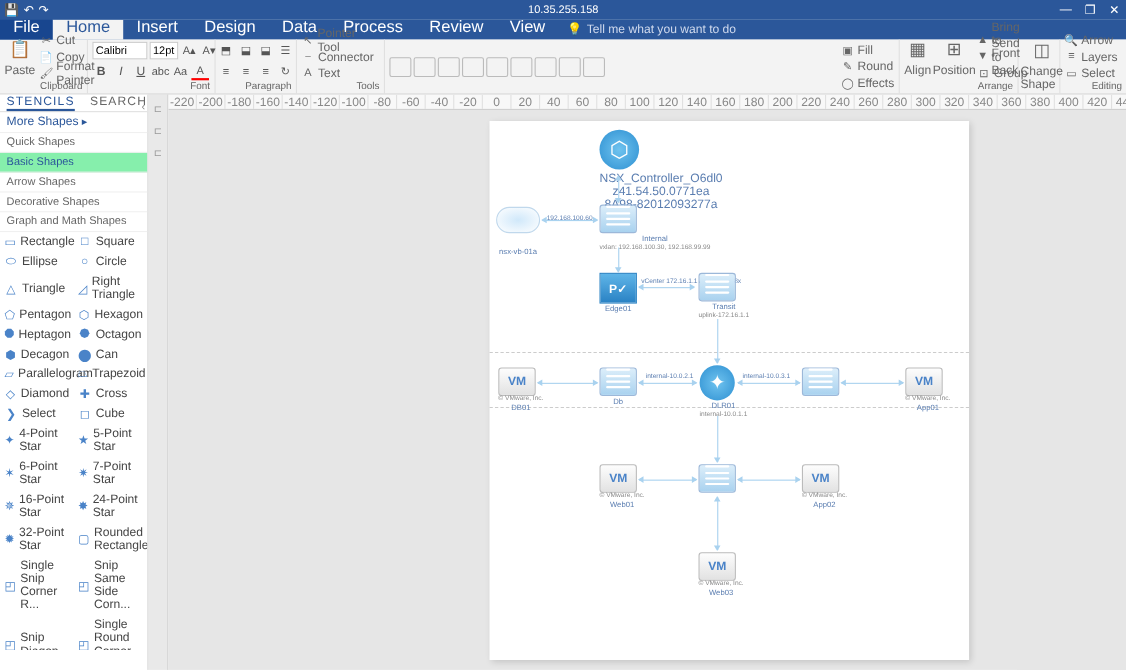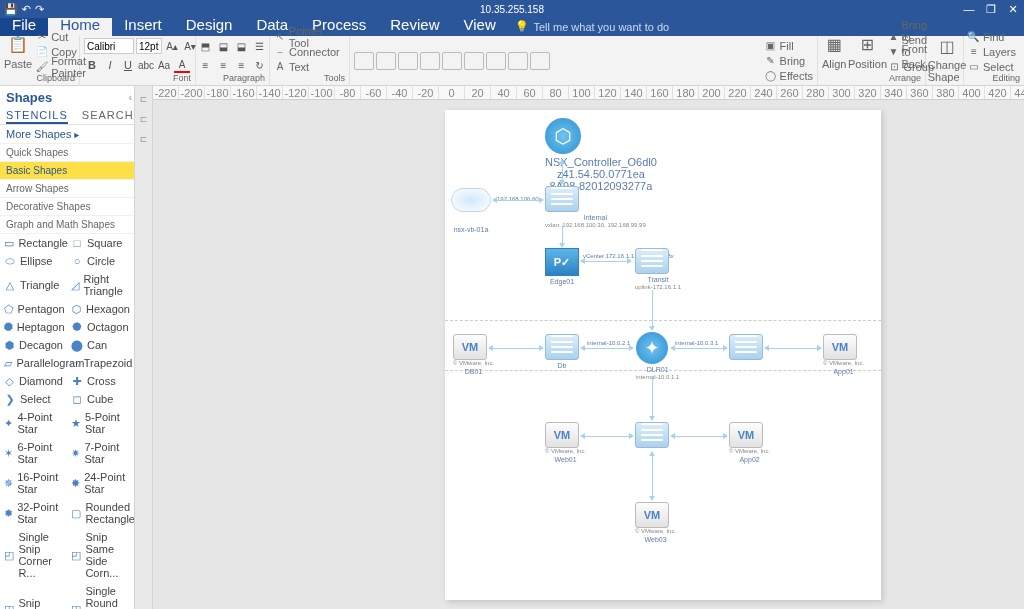--- a/index.html
+++ b/index.html
@@ -33,21 +33,21 @@
 .styleprev div{width:20px;height:18px;border:1px solid #bbb;border-radius:2px}
 
 .content{display:flex;height:523px}
 .shapes-pane{width:135px;background:#fff;border-right:1px solid #d4d4d4;position:relative;overflow:hidden}
 .pane-title{color:#2b579a;font-size:13px;font-weight:600;padding:4px 6px}
 .pane-tabs{display:flex;gap:14px;padding:0 6px;font-size:9px;color:#666;border-bottom:1px solid #e0e0e0;height:16px}
 .pane-tabs span{letter-spacing:1px}
 .pane-tabs .act{color:#2b579a;border-bottom:2px solid #2b579a}
 .cat{font-size:10px;color:#666;padding:3px 6px;border-bottom:1px solid #f0f0f0;cursor:pointer}
 .cat.more{color:#2b579a;font-weight:400}
-.cat.sel{background:#fde047;color:#2b579a}
+.cat.sel{background:#86efac;color:#2b579a}
 .shape-list{height:380px;overflow:hidden}
 .srow{display:flex;font-size:9.5px;color:#444}
 .sitem{width:50%;display:flex;align-items:center;gap:4px;padding:3px 4px;cursor:pointer}
 .sicon{width:12px;height:12px;display:inline-flex;align-items:center;justify-content:center}
 .divider{width:18px;background:#e9e9e9;border-right:1px solid #d4d4d4;display:flex;flex-direction:column;align-items:center;gap:10px;padding-top:8px}
 .divider span{font-size:9px;color:#999}
 .canvas-area{flex:1;position:relative;background:#e6e6e6;overflow:hidden}
 .hrule{height:14px;background:#f8f8f8;border-bottom:1px solid #d0d0d0;display:flex;font-size:8px;color:#888;overflow:hidden}
 .hrule div{width:26px;flex-shrink:0;border-right:1px solid #e0e0e0;text-align:center;line-height:14px}
 .page{position:absolute;left:292px;top:24px;width:436px;height:490px;background:#fff;box-shadow:2px 2px 6px rgba(0,0,0,.15)}
@@ -206,21 +206,21 @@
           <div></div>
           <div></div>
       </div>
       <div class="minicol" style="margin-left:auto">
         <div class="row">
             <span class="mini-ic">▣</span>
             <span>Fill</span>
           </div>
         <div class="row">
             <span class="mini-ic">✎</span>
-            <span>Bring</span>
+            <span>Round</span>
           </div>
         <div class="row">
             <span class="mini-ic">◯</span>
             <span>Effects</span>
           </div>
       </div>
     </div>
   </div>
   <div class="group" style="width:108px">
     <div class="body">
@@ -256,40 +256,39 @@
           <span>Change Shape</span>
         </div>
       </div>
     <div class="label"></div>
   </div>
   <div class="group" style="width:60px;border-right:none">
     <div class="body">
         <div class="minicol">
       <div class="row">
             <span class="mini-ic">🔍</span>
-            <span>Find</span>
+            <span>Arrow</span>
           </div>
       <div class="row">
             <span class="mini-ic">≡</span>
             <span>Layers</span>
           </div>
       <div class="row">
             <span class="mini-ic">▭</span>
             <span>Select</span>
           </div>
     </div>
       </div>
     <div class="label">Editing</div>
   </div>
 </div>
 
 <div class="content">
   <div class="shapes-pane">
     <span class="collapse">‹</span>
-    <div class="pane-title">Shapes</div>
     <div class="pane-tabs">
       <span class="act">STENCILS</span>
       <span>SEARCH</span>
     </div>
     <div class="cat more"><span>More Shapes</span> ▸</div>
     <div class="cat">Quick Shapes</div>
     <div class="cat sel">Basic Shapes</div>
     <div class="cat">Arrow Shapes</div>
     <div class="cat">Decorative Shapes</div>
     <div class="cat">Graph and Math Shapes</div>

